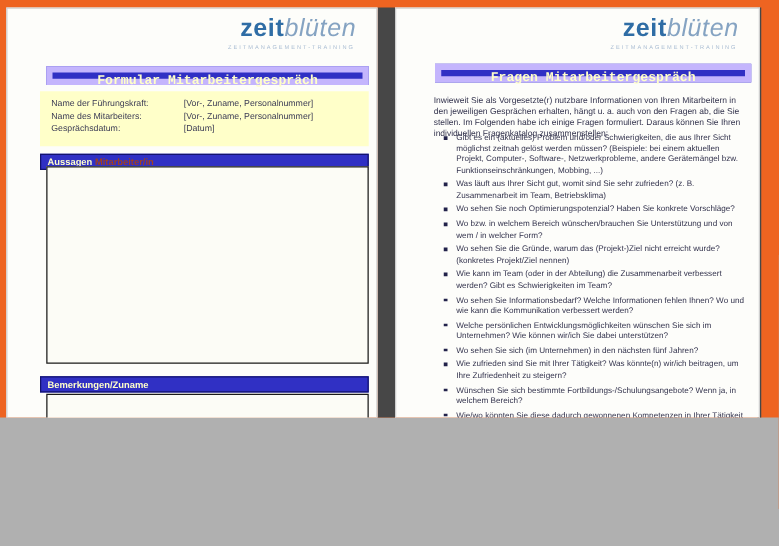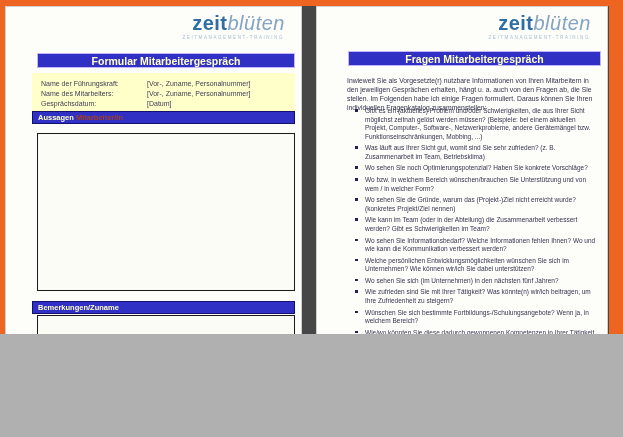--- a/index.html
+++ b/index.html
@@ -8,22 +8,22 @@
   .gap-strip{position:absolute; top:6px; height:423px; background:#474747;}
   .page{position:absolute; top:6px; height:423px; background:#fdfdfa; border:1px solid #cfcfcf; box-sizing:border-box;}
   #page-left{left:5px; width:297px;}
   #page-right{left:316px; width:292px;}
 
   .logo{position:absolute; top:5px; right:16px; font-size:20px; line-height:22px; white-space:nowrap;}
   .logo .zeit{font-weight:bold; color:#2f6da5; letter-spacing:0.5px;}
   .logo .blueten{font-style:italic; color:#85a3c2; letter-spacing:0.5px;}
   .tagline{position:absolute; top:28px; right:17px; font-size:4.5px; letter-spacing:1.6px; color:#aabdd3; white-space:nowrap;}
 
-  .title-bar{position:absolute; left:31px; right:6px; height:15px; background:#3030c4; border:1px solid #c4b5fd;
-             color:#ffffc9; font-weight:bold; font-size:10.5px; text-align:center; line-height:15px; box-sizing:border-box;}
+  .title-bar{position:absolute; left:31px; right:6px; height:15px; background:#3030c4; border:5px solid #c4b5fd;
+             color:#ffffc9; font-weight:bold; font-size:10.5px; text-align:center; line-height:15px; box-sizing:border-box;font-family:Liberation Mono, monospace;}
   .section-bar{position:absolute; left:26px; right:6px; height:13px; background:#3030c4; border:1px solid #12126e;
                color:#ffffc9; font-weight:bold; font-size:7.5px; line-height:12px; padding-left:5px; box-sizing:border-box;}
   .section-bar .alt{color:#a04020;}
 
   .yellow-panel{position:absolute; left:26px; right:6px; top:66px; height:44px; background:#ffffc9; padding-top:6px; box-sizing:border-box;}
   .form-row{display:flex; font-size:7px; color:#3c3c55; line-height:10px;}
   .form-row .lbl{width:106px; padding-left:9px;}
   .form-row .val{flex:1;}
 
   .answer-box{position:absolute; left:31px; right:6px; background:#fcfcf6; border:1px solid #1a1a1a; box-sizing:border-box;}
@@ -68,21 +68,21 @@
           <span class="lbl">Name des Mitarbeiters:</span>
           <span class="val">[Vor-, Zuname, Personalnummer]</span>
         </div>
 
         <div class="form-row">
           <span class="lbl">Gesprächsdatum:</span>
           <span class="val">[Datum]</span>
         </div>
       </div>
 
-    <div class="section-bar" style="top:104px;">
+    <div class="section-bar" style="top:116px;">
       <span>Aussagen </span><span class="alt">Mitarbeiter/in</span>
     </div>
     <div class="answer-box" style="top:126px; height:158px;"></div>
 
     <div class="section-bar" style="top:294px;">Bemerkungen/Zuname</div>
     <div class="answer-box" style="top:308px; height:50px;"></div>
 
     <div class="smudge"></div>
 
     <div class="footer">

